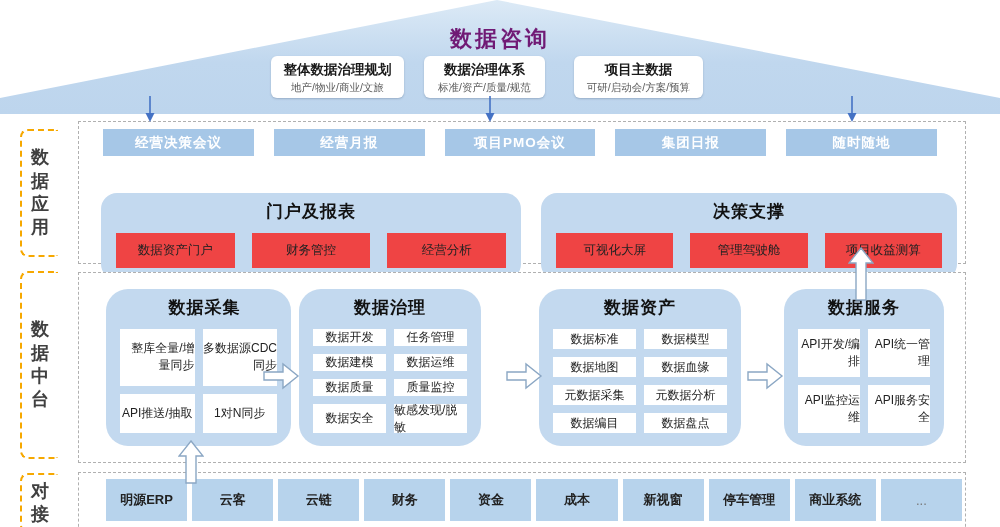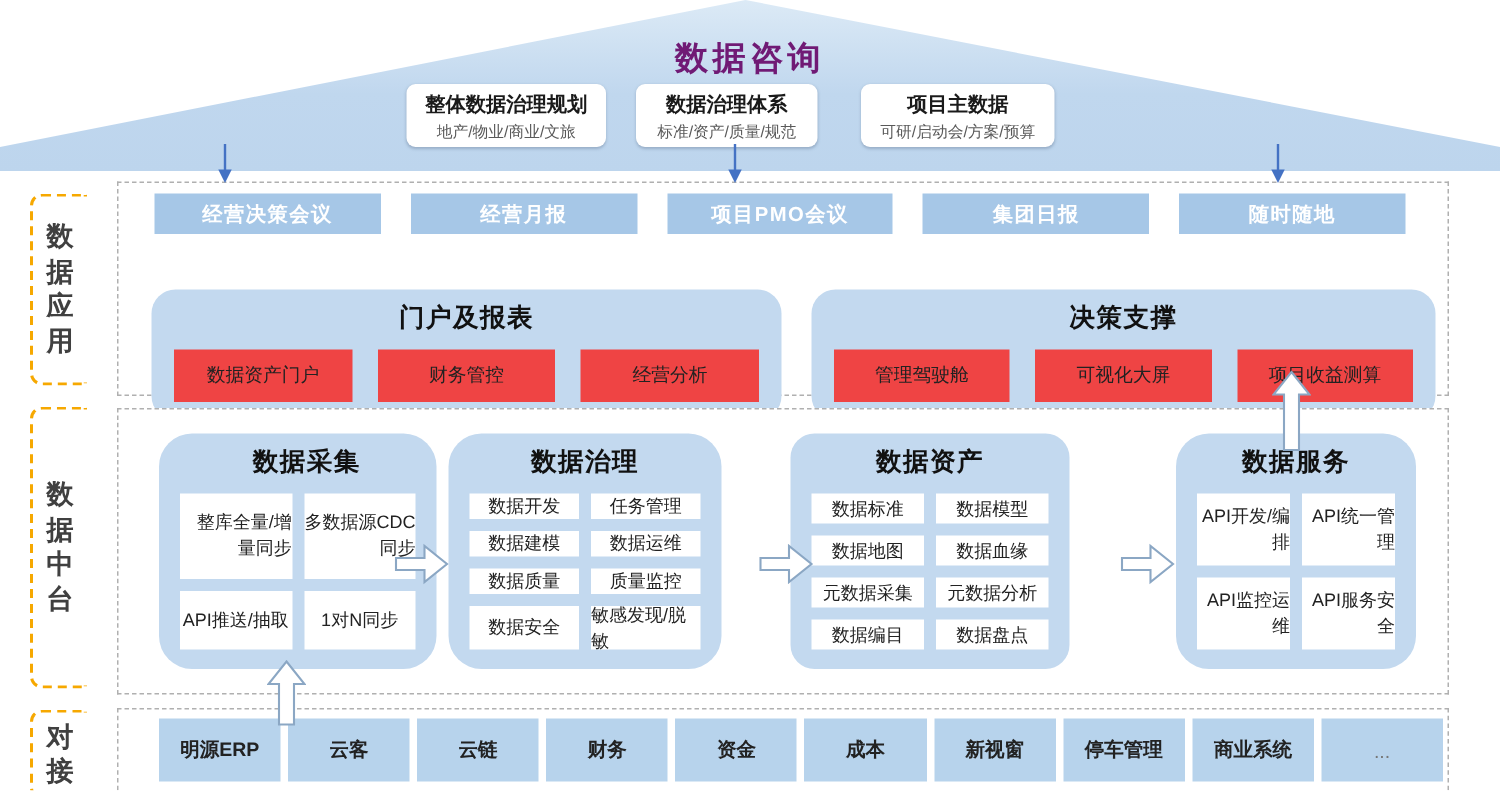--- a/index.html
+++ b/index.html
@@ -125,22 +125,22 @@
       <div class="panel-title">门户及报表</div>
       <div class="app-items">
         <div class="witem">数据资产门户</div>
         <div class="witem">财务管控</div>
         <div class="witem">经营分析</div>
       </div>
     </div>
     <div class="app-panel" style="left:462px;width:416px;">
       <div class="panel-title">决策支撑</div>
       <div class="app-items">
+        <div class="witem">可视化大屏</div>
         <div class="witem">管理驾驶舱</div>
-        <div class="witem">可视化大屏</div>
         <div class="witem">项目收益测算</div>
       </div>
     </div>
   </div>
 
   <div class="sec sec2">
     <div class="mid-panel" style="left:27px;width:173px;padding-left:12px;">
       <div class="panel-title">数据采集</div>
       <div class="mid-items cols1">
         <div class="pitem">整库全量/增量同步</div>
@@ -155,21 +155,21 @@
         <div class="pitem">数据开发</div>
         <div class="pitem">任务管理</div>
         <div class="pitem">数据建模</div>
         <div class="pitem">数据运维</div>
         <div class="pitem">数据质量</div>
         <div class="pitem">质量监控</div>
         <div class="pitem">数据安全</div>
         <div class="pitem">敏感发现/脱敏</div>
       </div>
     </div>
-    <div class="mid-panel" style="left:448px;width:186px;border-radius:16px;">
+    <div class="mid-panel" style="left:460px;width:202px;">
       <div class="panel-title">数据资产</div>
       <div class="mid-items cols2">
         <div class="pitem">数据标准</div>
         <div class="pitem">数据模型</div>
         <div class="pitem">数据地图</div>
         <div class="pitem">数据血缘</div>
         <div class="pitem">元数据采集</div>
         <div class="pitem">元数据分析</div>
         <div class="pitem">数据编目</div>
         <div class="pitem">数据盘点</div>

